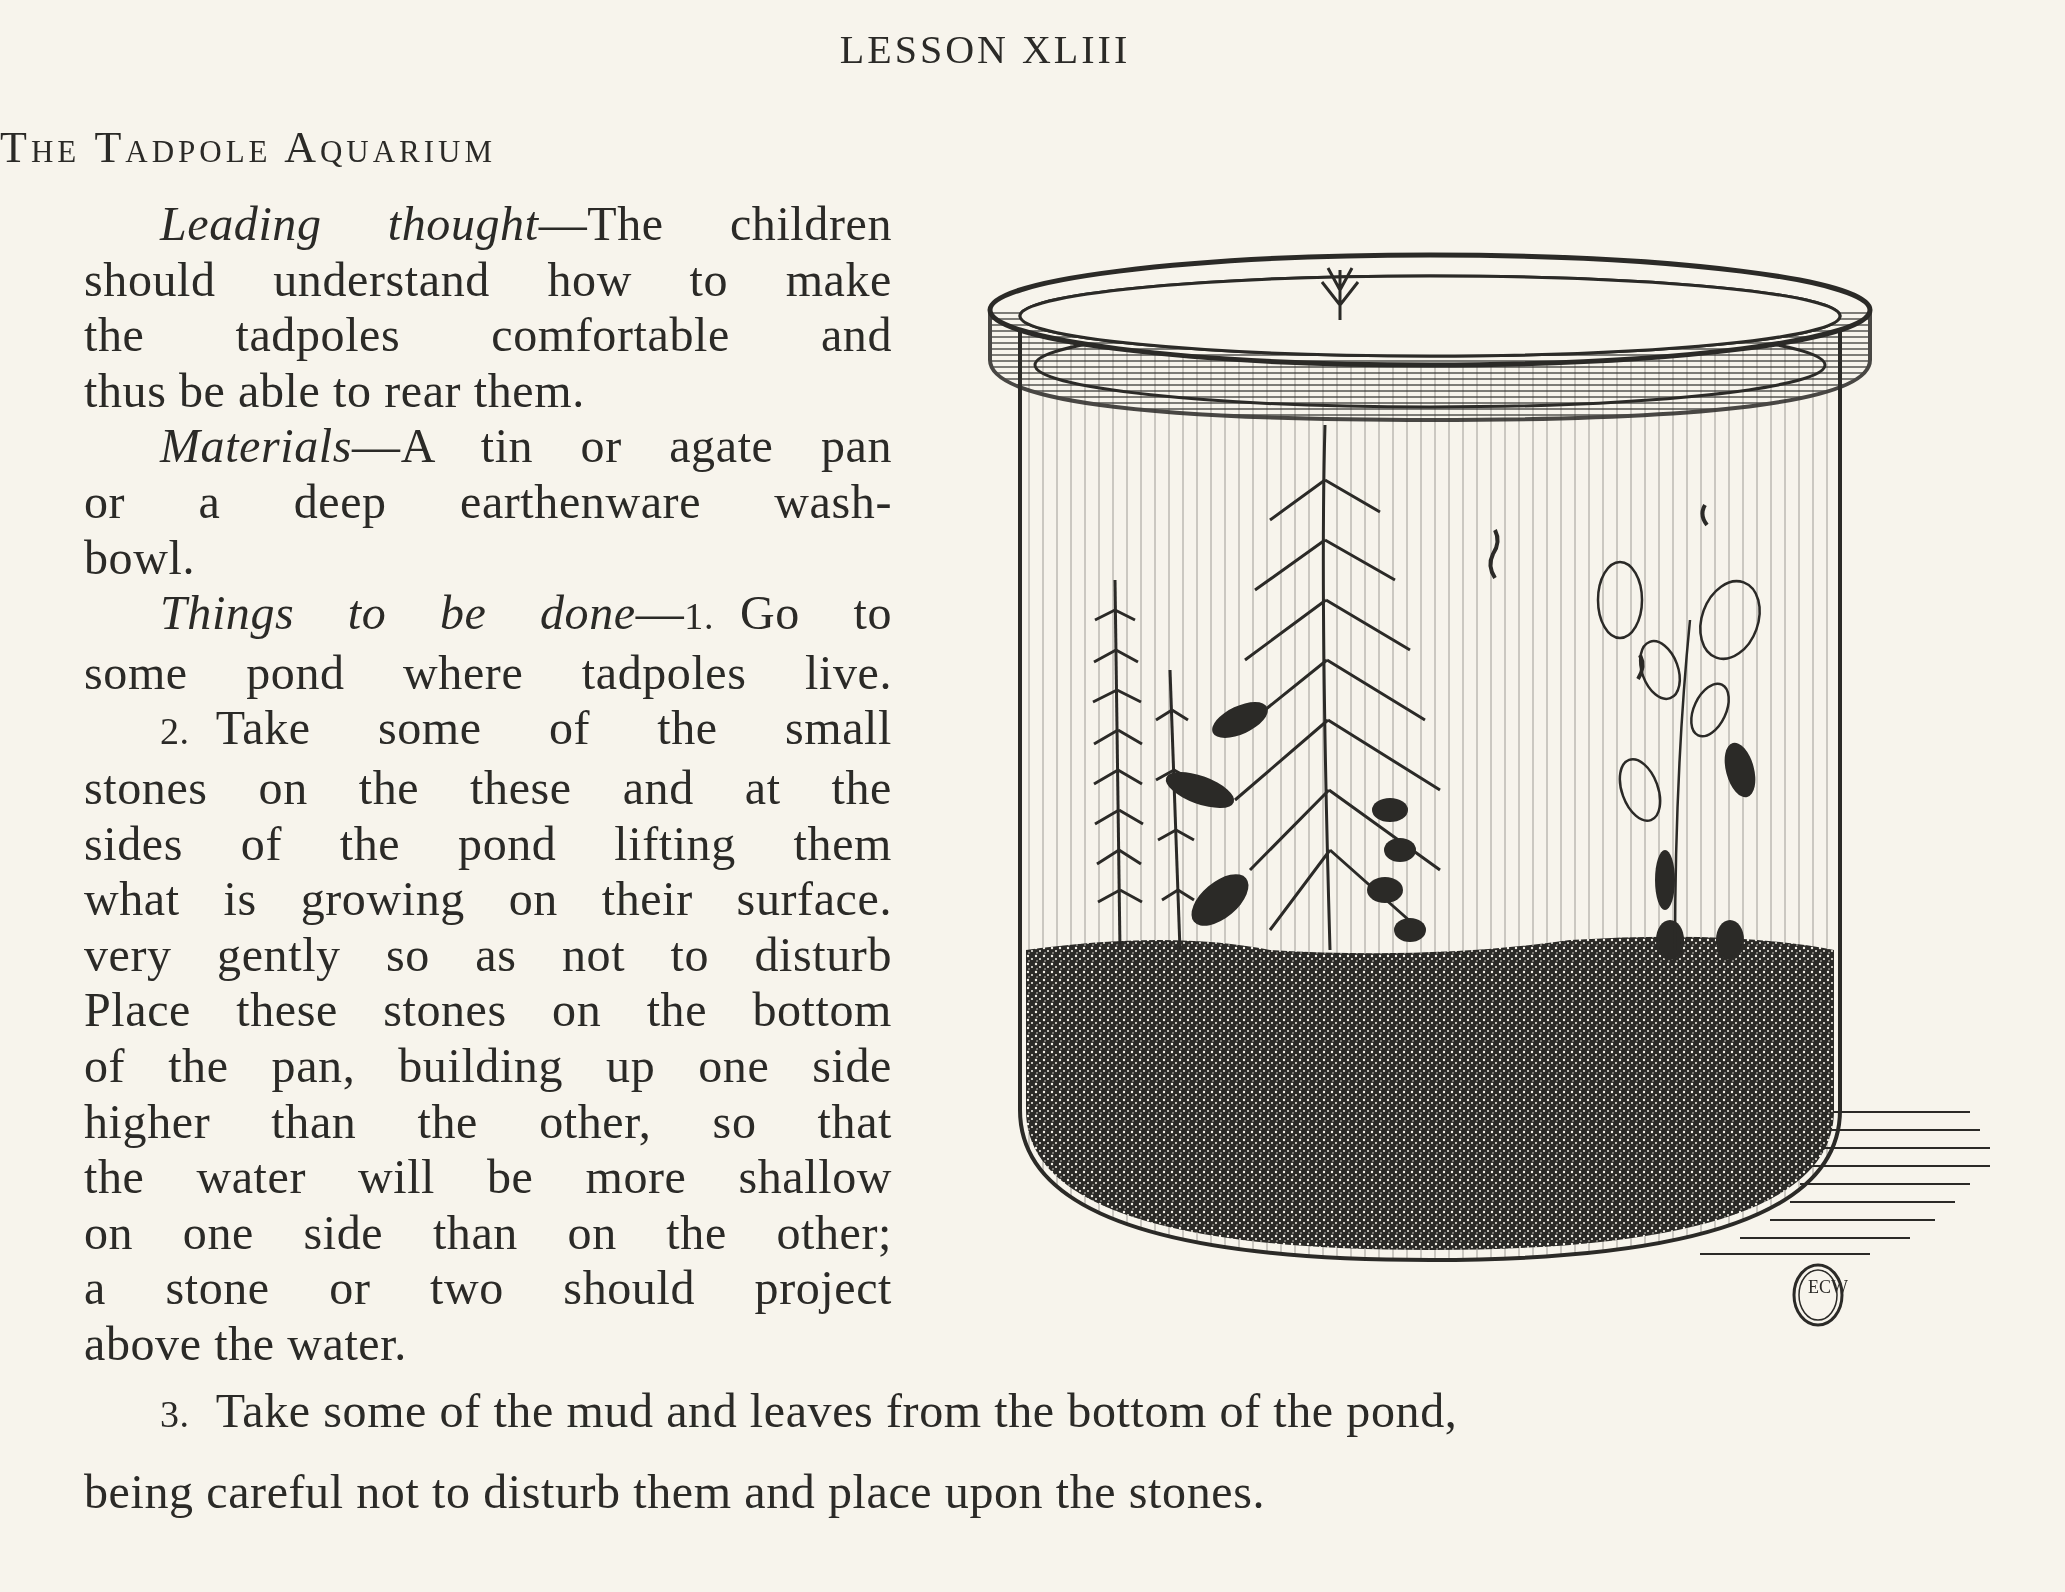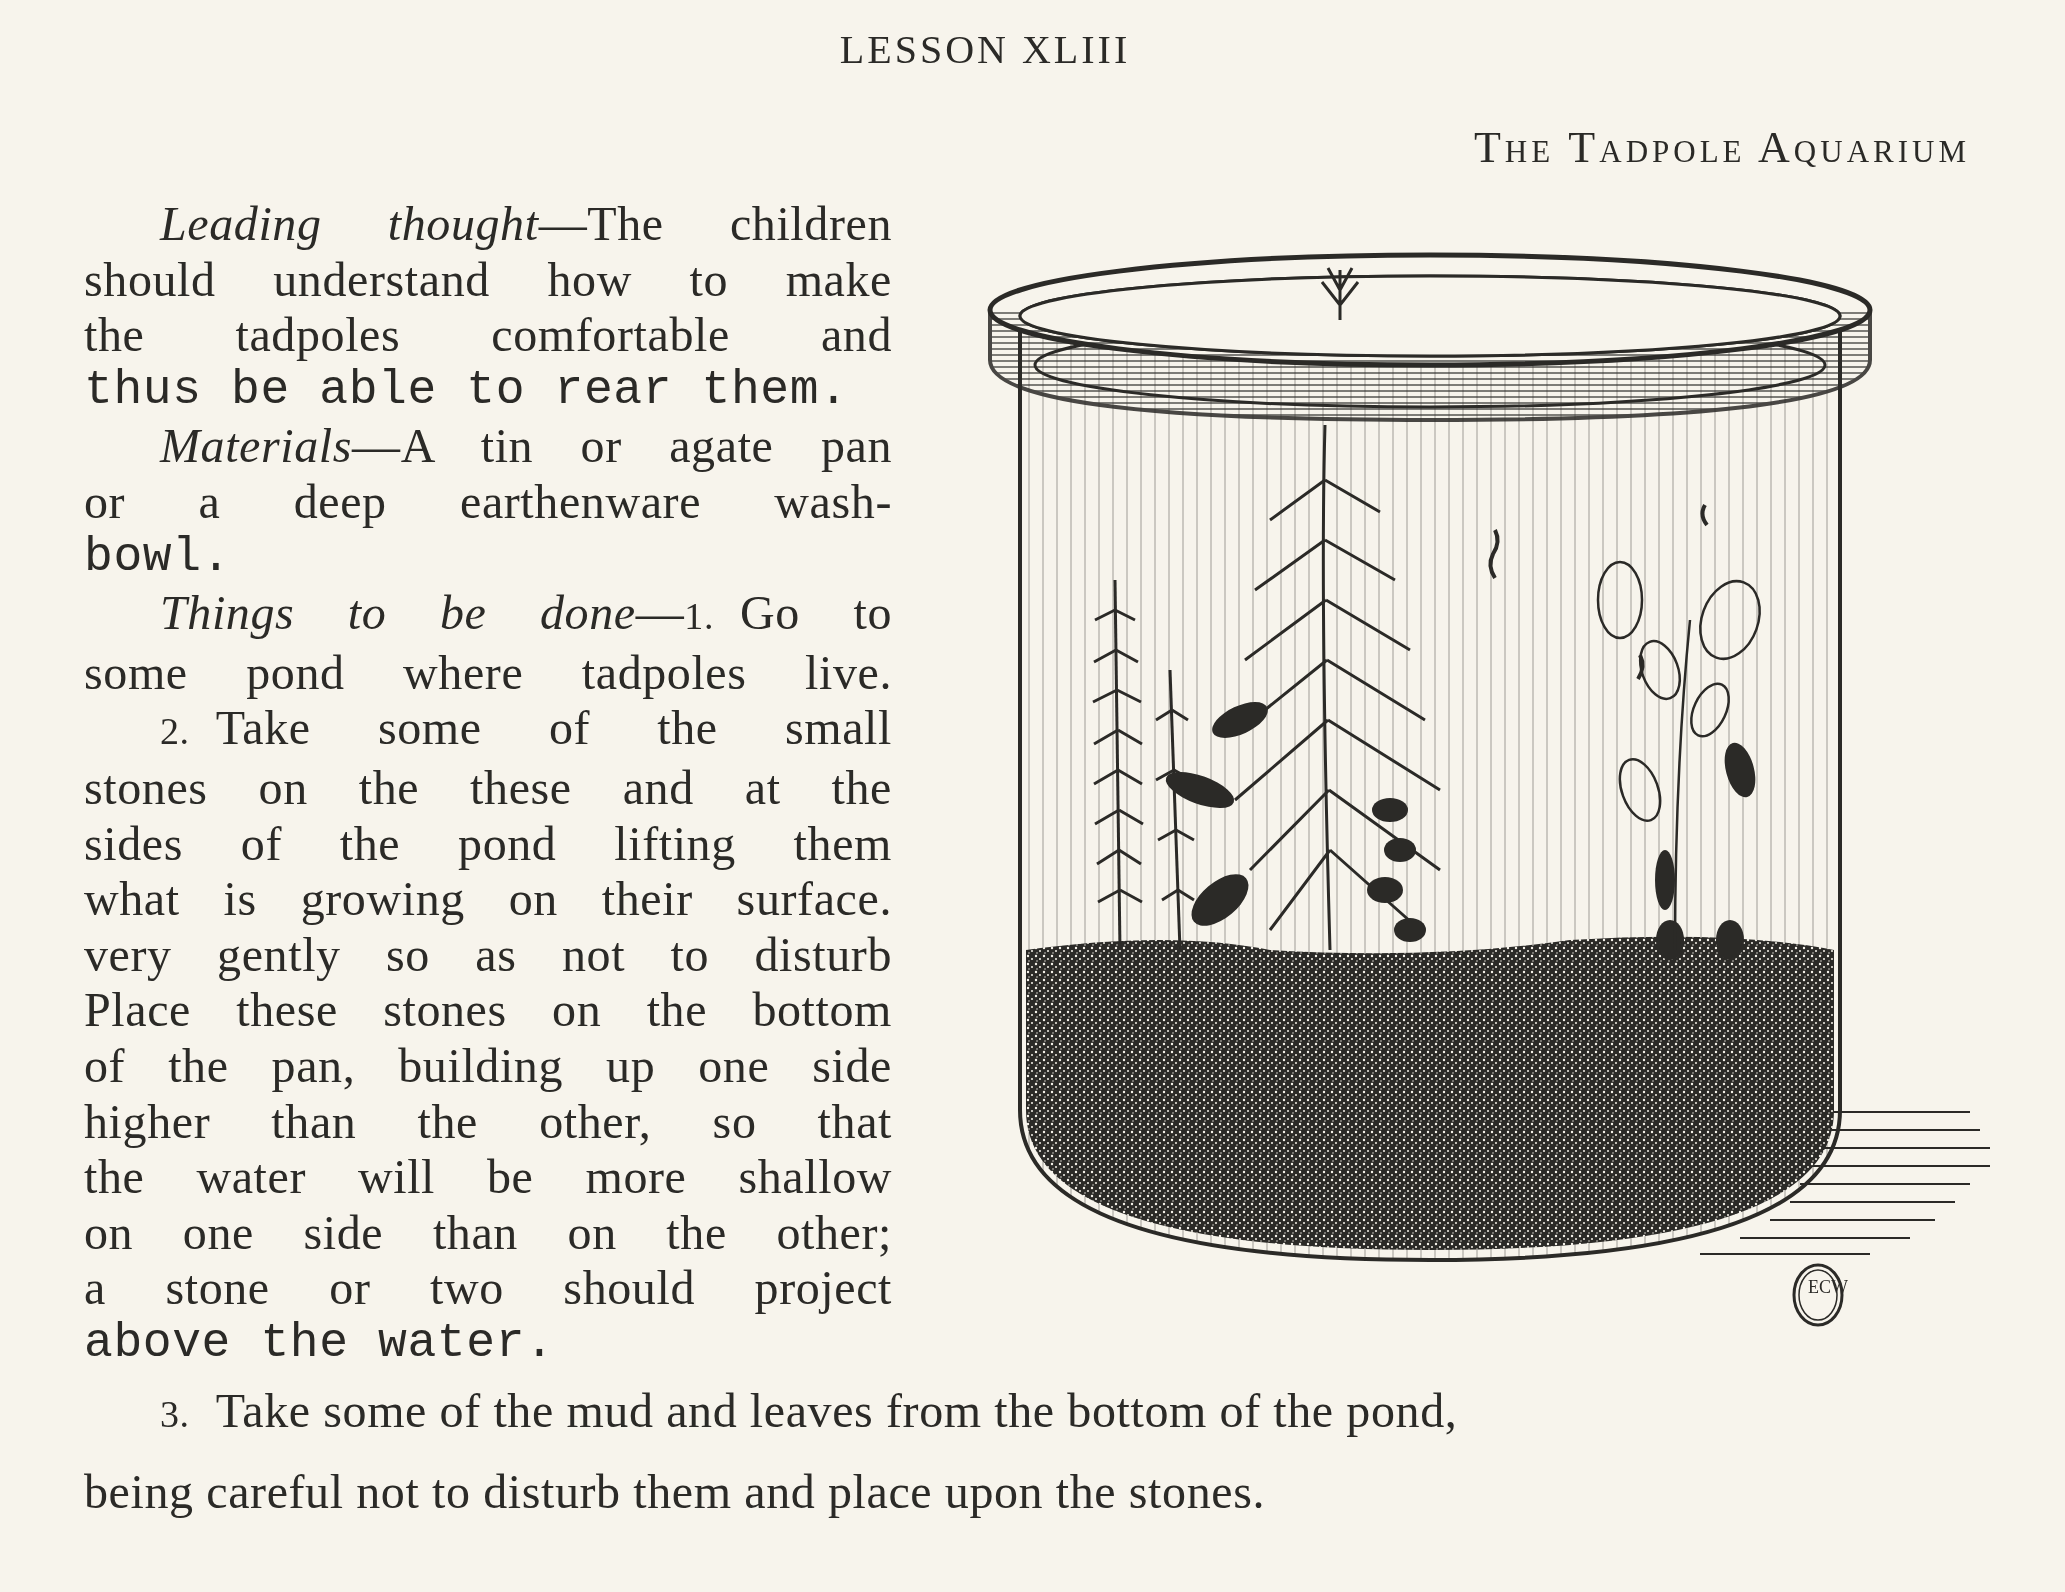--- a/index.html
+++ b/index.html
@@ -11,32 +11,32 @@
       position:relative;
     }
     .page { position:absolute; inset:0; }
     .lesson-heading {
       position:absolute; left:0; width:1970px; top:26px;
       text-align:center; font-family:"Liberation Serif", serif;
       font-size:40px; letter-spacing:3px; font-weight:normal; margin:0;
     }
     .lesson-subtitle {
       position:absolute; left:0; width:1970px; top:122px;
-      text-align:right; font-family:"Liberation Serif", serif;
+      text-align:left; font-family:"Liberation Serif", serif;
       font-size:44px; font-variant:small-caps; letter-spacing:4px; margin:0;
       font-weight:normal;
     }
     .left-col {
       position:absolute; left:84px; top:196px; width:808px;
       font-family:"Liberation Serif", serif;
       font-size:48px; line-height:55.6px;
       text-align:justify; letter-spacing:0.6px;
     }
     .left-col .line { display:block; text-align-last:justify; white-space:nowrap; }
-    .left-col .line.last { text-align-last:left;font-family:Liberation Mono, monospace; }
+    .left-col .line.last { text-align-last:left; }
     .left-col .indent { padding-left:76px; }
     .lead { font-style:italic;margin-top:48px; }
     .full-para {
       position:absolute; left:84px; top:1372px; width:1810px;
       font-family:"Liberation Serif", serif;
       font-size:48px; line-height:77px; letter-spacing:0.6px;
     }
     .full-para .line { display:block; white-space:nowrap; }
     .full-para .indent { padding-left:76px; }
     .num { font-size:38px; margin-right:26px; }

